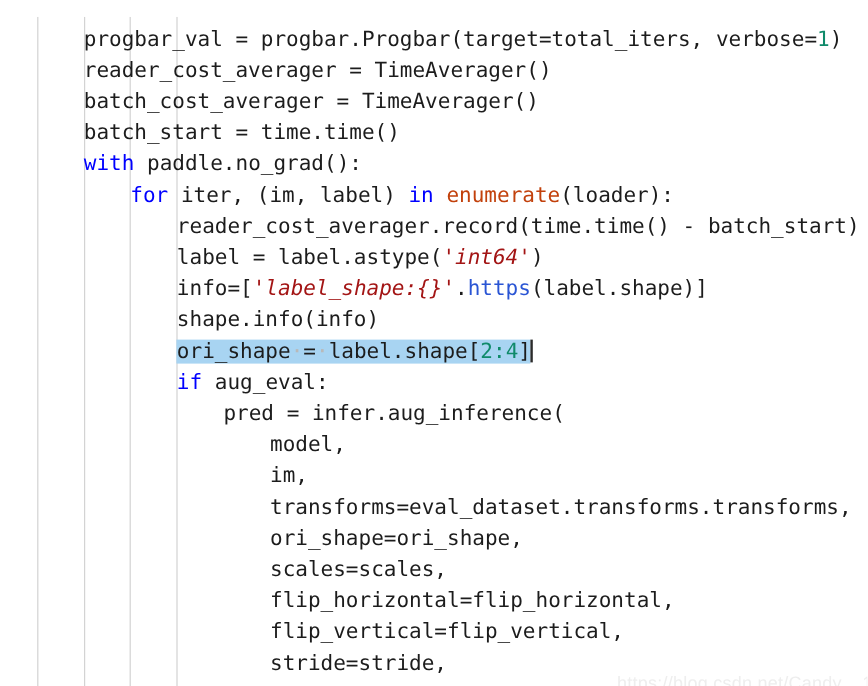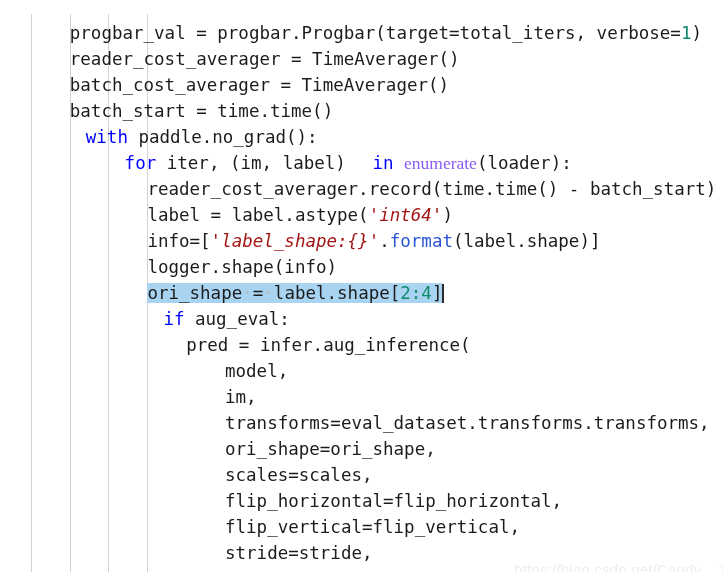--- a/index.html
+++ b/index.html
@@ -44,22 +44,22 @@
     line-height: 26px;
     font-size: 17.5px;
     white-space: pre;
     color: #1c1c1c;
     letter-spacing: 0px;
   }
 
   
   #code { top: -20px; }
 
-  .tok-kw      { color: #0000ff; padding-left: 16px; }
-  .tok-builtin { color: #8b5cf6; font-family: Liberation Serif, serif; }
+  .tok-kw      { color: #0000ff; }
+  .tok-builtin { color: #c2410c; }
   .tok-fn      { color: #2a55d4; }
   .tok-str     { color: #a31515; font-style: italic; }
   .tok-num     { color: #0f8a6a; }
   .tok-plain   { color: #1c1c1c; }
 
   .sel {
     background: #a8d4f2;
     border-radius: 0px;
   }
   .ws {
@@ -101,22 +101,22 @@
   <div id="code">
       <div class="line"><span style="display: inline-block; width: 31px;"></span><span><span class="tok-plain">    </span></span></div>
       <div class="line"><span style="display: inline-block; width: 69.8px;"></span><span><span class="tok-plain">progbar_val = progbar.Progbar(target=total_iters, verbose=</span><span class="tok-num">1</span><span class="tok-plain">)</span></span></div>
       <div class="line"><span style="display: inline-block; width: 69.8px;"></span><span><span class="tok-plain">reader_cost_averager = TimeAverager()</span></span></div>
       <div class="line"><span style="display: inline-block; width: 69.8px;"></span><span><span class="tok-plain">batch_cost_averager = TimeAverager()</span></span></div>
       <div class="line"><span style="display: inline-block; width: 69.8px;"></span><span><span class="tok-plain">batch_start = time.time()</span></span></div>
       <div class="line"><span style="display: inline-block; width: 69.8px;"></span><span><span class="tok-kw">with</span><span class="tok-plain"> paddle.no_grad():</span></span></div>
       <div class="line"><span style="display: inline-block; width: 108.6px;"></span><span><span class="tok-kw">for</span><span class="tok-plain"> iter, (im, label) </span><span class="tok-kw">in</span><span class="tok-plain"> </span><span class="tok-builtin">enumerate</span><span class="tok-plain">(loader):</span></span></div>
       <div class="line"><span style="display: inline-block; width: 147.4px;"></span><span><span class="tok-plain">reader_cost_averager.record(time.time() - batch_start)</span></span></div>
       <div class="line"><span style="display: inline-block; width: 147.4px;"></span><span><span class="tok-plain">label = label.astype(</span><span class="tok-str">'int64'</span><span class="tok-plain">)</span></span></div>
-      <div class="line"><span style="display: inline-block; width: 147.4px;"></span><span><span class="tok-plain">info=[</span><span class="tok-str">'label_shape:{}'</span><span class="tok-plain">.</span><span class="tok-fn">format</span><span class="tok-plain">(label.shape)]</span></span></div>
-      <div class="line"><span style="display: inline-block; width: 147.4px;"></span><span><span class="tok-plain">logger.shape(info)</span></span></div>
+      <div class="line"><span style="display: inline-block; width: 147.4px;"></span><span><span class="tok-plain">info=[</span><span class="tok-str">'label_shape:{}'</span><span class="tok-plain">.</span><span class="tok-fn">https</span><span class="tok-plain">(label.shape)]</span></span></div>
+      <div class="line"><span style="display: inline-block; width: 147.4px;"></span><span><span class="tok-plain">shape.info(info)</span></span></div>
       <div class="line"><span style="display: inline-block; width: 147.4px;"></span><span class="sel" style="background: rgb(168, 212, 242);"><span class="tok-plain">ori_shape</span><span class="ws">·</span><span class="tok-plain">=</span><span class="ws">·</span><span class="tok-plain">label.shape[</span><span class="tok-num">2:4</span><span class="tok-plain">]</span></span><span class="caret"></span></div>
       <div class="line"><span style="display: inline-block; width: 147.4px;"></span><span><span class="tok-kw">if</span><span class="tok-plain"> aug_eval:</span></span></div>
       <div class="line"><span style="display: inline-block; width: 186.2px;"></span><span><span class="tok-plain">pred = infer.aug_inference(</span></span></div>
       <div class="line"><span style="display: inline-block; width: 225px;"></span><span><span class="tok-plain">model,</span></span></div>
       <div class="line"><span style="display: inline-block; width: 225px;"></span><span><span class="tok-plain">im,</span></span></div>
       <div class="line"><span style="display: inline-block; width: 225px;"></span><span><span class="tok-plain">transforms=eval_dataset.transforms.transforms,</span></span></div>
       <div class="line"><span style="display: inline-block; width: 225px;"></span><span><span class="tok-plain">ori_shape=ori_shape,</span></span></div>
       <div class="line"><span style="display: inline-block; width: 225px;"></span><span><span class="tok-plain">scales=scales,</span></span></div>
       <div class="line"><span style="display: inline-block; width: 225px;"></span><span><span class="tok-plain">flip_horizontal=flip_horizontal,</span></span></div>
       <div class="line"><span style="display: inline-block; width: 225px;"></span><span><span class="tok-plain">flip_vertical=flip_vertical,</span></span></div>

